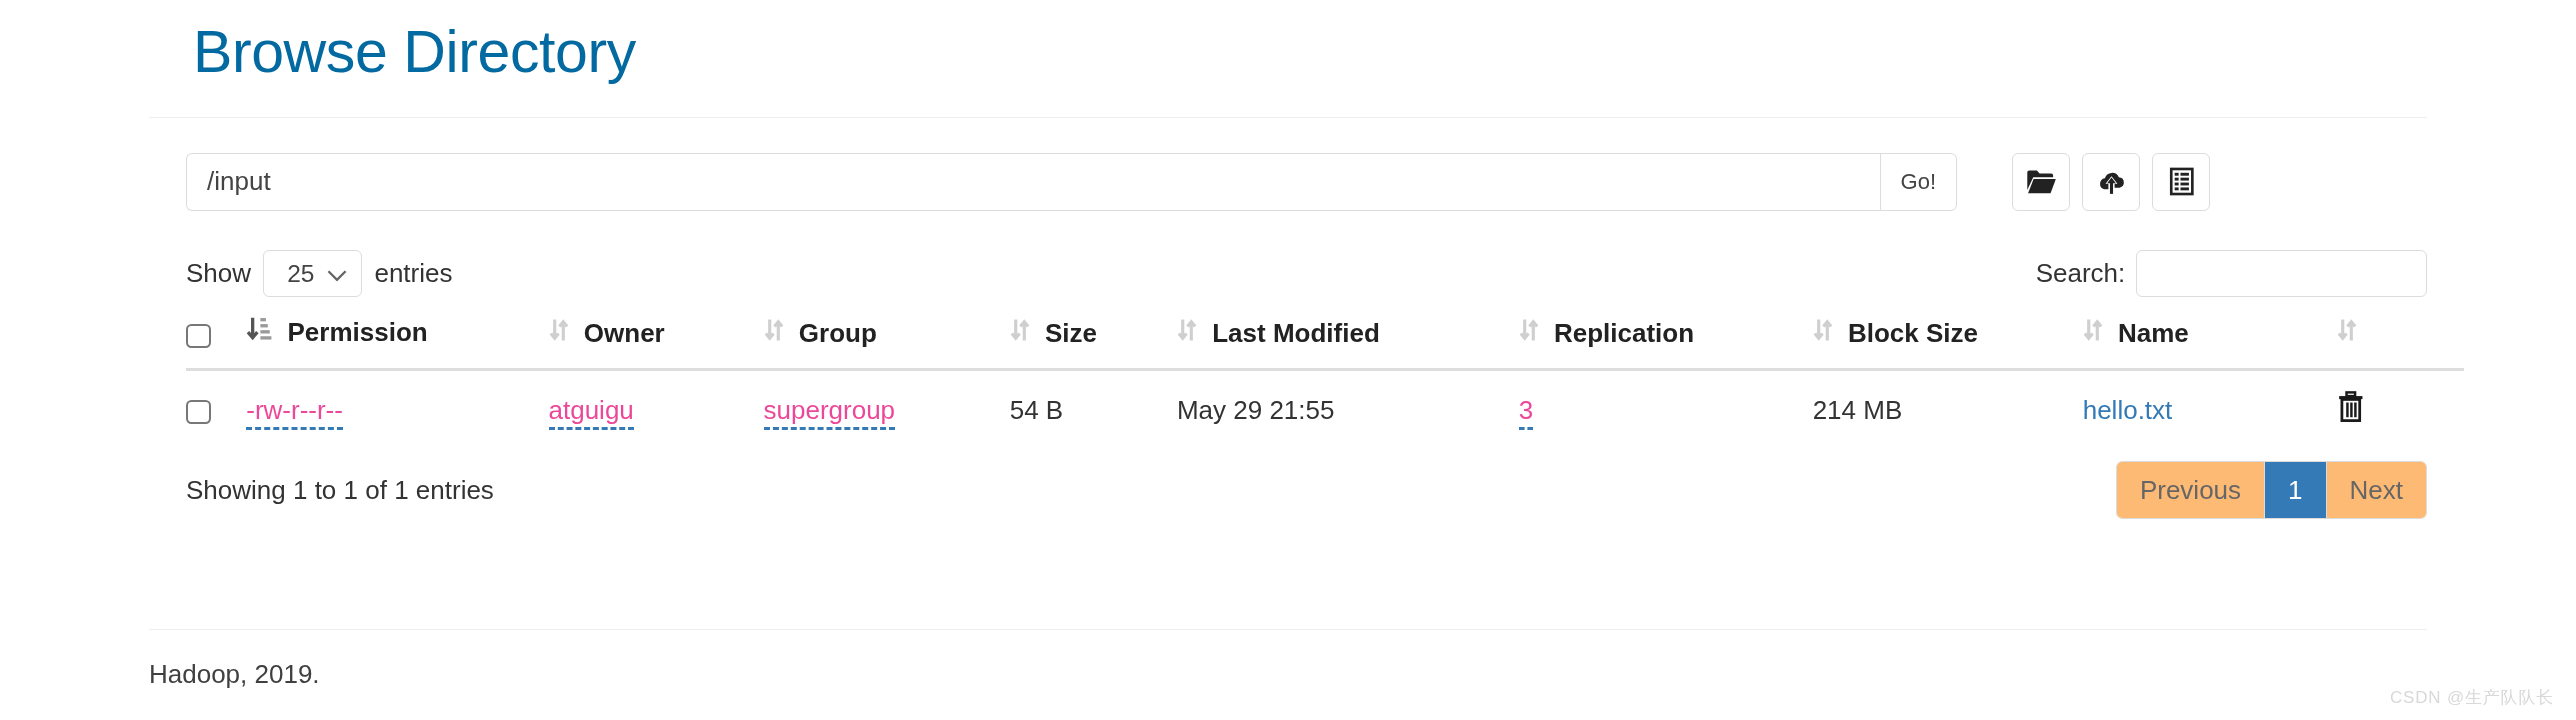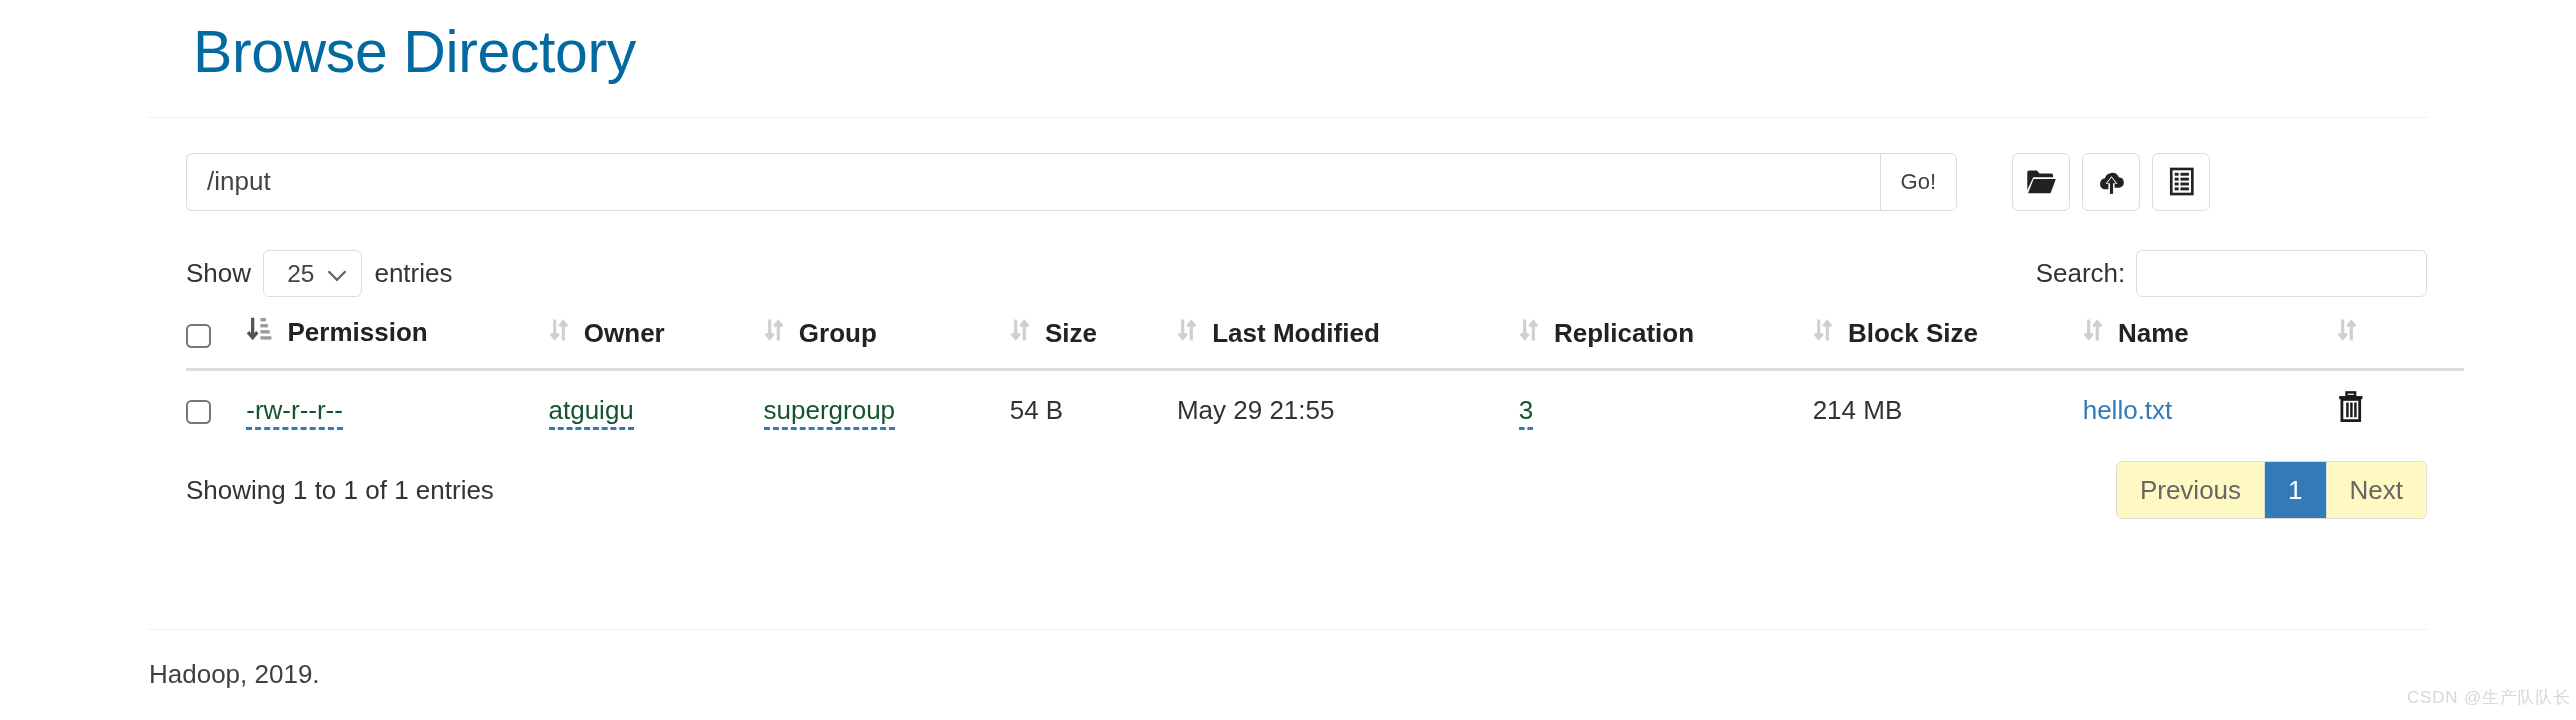--- a/index.html
+++ b/index.html
@@ -226,21 +226,21 @@
     background: #ffffff;
     display: inline-block;
     cursor: pointer;
     vertical-align: middle;
   }
 
   .editable {
     border-bottom: 3.1px dashed #337ab7;
     padding-bottom: 2.3px;
     cursor: pointer;
-    color: #14532d;
+    color: #ec4899;
   }
 
   .file-link {
     color: #337ab7;
     text-decoration: none;
     cursor: pointer;
   }
 
   .trash-cell {
     text-align: left;
@@ -269,21 +269,21 @@
   .pagination {
     display: flex;
     border: 1.5px solid #dcdcdc;
     border-radius: 6.1px;
     overflow: hidden;
   }
   .page-btn {
     font-family: "Liberation Sans", sans-serif;
     font-size: 26px;
     color: #666666;
-    background: #fef9c3;
+    background: #fdba74;
     border: none;
     border-right: 1.5px solid #dcdcdc;
     padding: 12.2px 23px;
     cursor: pointer;
     line-height: 1.2;
   }
   .page-btn:last-child { border-right: none; }
   .page-btn.active {
     background: #337ab7;
     color: #ffffff;
@@ -303,21 +303,21 @@
     margin: 0 0 0 0;
   }
   .footer-text {
     font-size: 26px;
     color: #404040;
     padding: 29px 0 31px 0;
   }
 
   .watermark {
     position: absolute;
-    right: 5px;
+    right: 22px;
     bottom: 12.2px;
     font-size: 17px;
     color: #d8d8d8;
     letter-spacing: 0.8px;
     white-space: nowrap;
   }
 </style>
 </head>
 <body>
 

